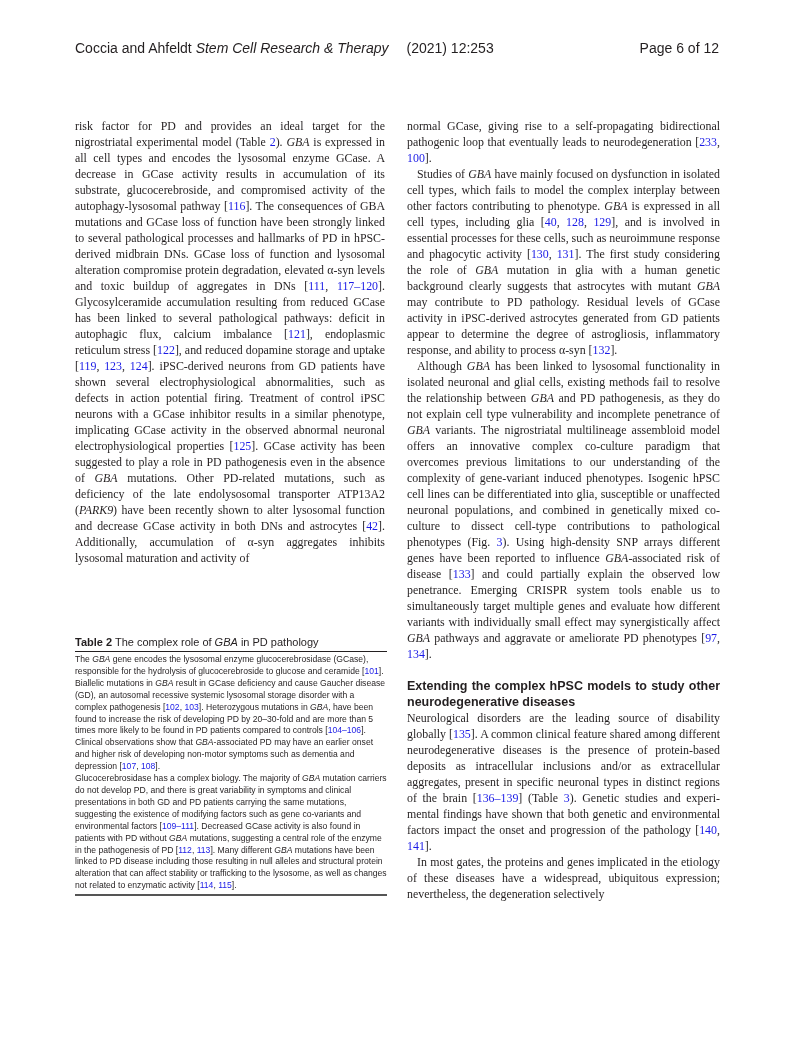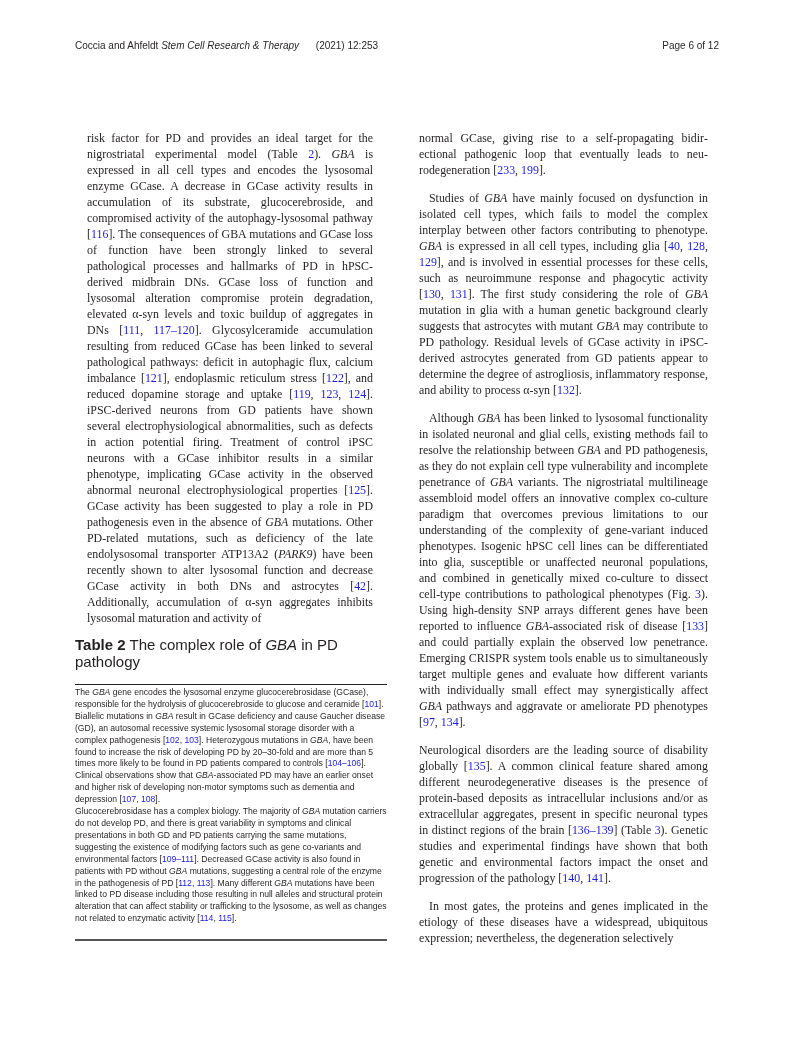--- a/index.html
+++ b/index.html
@@ -1,36 +1,36 @@
 <!DOCTYPE html>
 <html><head>
 <meta charset="utf-8">
 <style>
   html, body { margin: 0; padding: 0; background: #ffffff; }
   body { width: 794px; height: 1055px; position: relative; overflow: hidden; color: #231f20; }
   .header { position: absolute; top: 40px; left: 75px; right: 75px; height: 20px;
-    font-family: "Liberation Sans", sans-serif; font-size: 10px; color: #231f20; }
+    font-family: "Liberation Sans", sans-serif; font-size: 14px; color: #231f20; }
   .header .left { position: absolute; left: 0; top: 0; }
   .header .left .journal { font-style: italic; }
   .header .left .vol { margin-left: 14px; }
   .header .right { position: absolute; right: 0; top: 0; }
   .col { position: absolute; top: 118px; font-family: "Liberation Serif", serif;
     font-size: 11.9px; line-height: 16px; text-align: justify; hyphens: manual; }
   .col.left { left: 75px; width: 310px; }
   .col.right { left: 407px; width: 313px; }
-  .col p { margin: 12px; }
+  .col p { margin: 0; }
   .col p.indent { text-indent: 10px; }
   .ref { color: #1a1ae6; }
   i { font-style: italic; }
   .table-block { position: absolute; left: 75px; top: 636px; width: 312px; }
-  .table-title { font-family: "Liberation Sans", sans-serif; font-size: 15px; color: #231f20;
-    padding-bottom: 14px; border-bottom: 1.5px solid #231f20; }
+  .table-title { font-family: "Liberation Sans", sans-serif; font-size: 11px; color: #231f20;
+    padding-bottom: 3px; border-bottom: 1.5px solid #231f20; }
   .table-title b { font-weight: bold; }
   .table-body { font-family: "Liberation Sans", sans-serif; font-size: 8.6px; line-height: 11.9px;
-    color: #231f20; padding-top: 2px; padding-bottom: 14px; border-bottom: 2px solid #555; }
+    color: #231f20; padding-top: 2px; padding-bottom: 2px; border-bottom: 2px solid #555; }
   .table-body p { margin: 0; }
   .section-heading { font-family: "Liberation Sans", sans-serif; font-weight: bold; font-size: 12.5px;
     line-height: 16px; margin-top: 16px; color: #231f20; }
 </style>
 </head>
 <body>
 
 <div class="header">
   <span class="left">
     <span>Coccia and Ahfeldt</span>
@@ -49,18 +49,19 @@
     <b>Table 2</b>
     <span>The complex role of </span><i>GBA</i><span> in PD pathology</span>
   </div>
   <div class="table-body">
     <p>The <i>GBA</i> gene encodes the lysosomal enzyme glucocerebrosidase (GCase), responsible for the hydrolysis of glucocerebroside to glucose and ceramide [<a class="ref">101</a>]. Biallelic mutations in <i>GBA</i> result in GCase deficiency and cause Gaucher disease (GD), an autosomal recessive systemic lysosomal storage disorder with a complex pathogenesis [<a class="ref">102</a>, <a class="ref">103</a>]. Heterozygous mutations in <i>GBA</i>, have been found to increase the risk of developing PD by 20–30-fold and are more than 5 times more likely to be found in PD patients compared to controls [<a class="ref">104–106</a>]. Clinical observations show that <i>GBA</i>-associated PD may have an earlier onset and higher risk of developing non-motor symptoms such as dementia and depression [<a class="ref">107</a>, <a class="ref">108</a>].</p>
     <p>Glucocerebrosidase has a complex biology. The majority of <i>GBA</i> mutation carriers do not develop PD, and there is great variability in symptoms and clinical presentations in both GD and PD patients carrying the same mutations, suggesting the existence of modifying factors such as gene co-variants and environmental factors [<a class="ref">109–111</a>]. Decreased GCase activity is also found in patients with PD without <i>GBA</i> mutations, suggesting a central role of the enzyme in the pathogenesis of PD [<a class="ref">112</a>, <a class="ref">113</a>]. Many different <i>GBA</i> mutations have been linked to PD disease including those resulting in null alleles and structural protein al­teration that can affect stability or trafficking to the lysosome, as well as changes not related to enzymatic activity [<a class="ref">114</a>, <a class="ref">115</a>].</p>
   </div>
 </div>
 
 <div class="col right">
-  <p>normal GCase, giving rise to a self-propagating bidir­ectional pathogenic loop that eventually leads to neu­rodegeneration [<a class="ref">233</a>, <a class="ref">199</a>].</p>
+  <p>normal GCase, giving rise to a self-propagating bidir­ectional pathogenic loop that eventually leads to neu­rodegeneration [<a class="ref">233</a>, <a class="ref">100</a>].</p>
   <p class="indent">Studies of <i>GBA</i> have mainly focused on dysfunction in isolated cell types, which fails to model the complex interplay between other factors contributing to pheno­type. <i>GBA</i> is expressed in all cell types, including glia [<a class="ref">40</a>, <a class="ref">128</a>, <a class="ref">129</a>], and is involved in essential processes for these cells, such as neuroimmune response and phago­cytic activity [<a class="ref">130</a>, <a class="ref">131</a>]. The first study considering the role of <i>GBA</i> mutation in glia with a human genetic background clearly suggests that astrocytes with mutant <i>GBA</i> may contribute to PD pathology. Residual levels of GCase activity in iPSC-derived astrocytes generated from GD patients appear to determine the degree of astrogliosis, inflammatory response, and ability to process α-syn [<a class="ref">132</a>].</p>
   <p class="indent">Although <i>GBA</i> has been linked to lysosomal func­tionality in isolated neuronal and glial cells, existing methods fail to resolve the relationship between <i>GBA</i> and PD pathogenesis, as they do not explain cell type vulnerability and incomplete penetrance of <i>GBA</i> vari­ants. The nigrostriatal multilineage assembloid model offers an innovative complex co-culture paradigm that overcomes previous limitations to our understanding of the complexity of gene-variant induced phenotypes. Isogenic hPSC cell lines can be differentiated into glia, susceptible or unaffected neuronal populations, and combined in genetically mixed co-culture to dis­sect cell-type contributions to pathological phenotypes (Fig. <a class="ref">3</a>). Using high-density SNP arrays different genes have been reported to influence <i>GBA</i>-associated risk of disease [<a class="ref">133</a>] and could partially explain the ob­served low penetrance. Emerging CRISPR system tools enable us to simultaneously target multiple genes and evaluate how different variants with individually small effect may synergistically affect <i>GBA</i> pathways and ag­gravate or ameliorate PD phenotypes [<a class="ref">97</a>, <a class="ref">134</a>].</p>
+  <div class="section-heading">Extending the complex hPSC models to study other neurodegenerative diseases</div>
   <p>Neurological disorders are the leading source of dis­ability globally [<a class="ref">135</a>]. A common clinical feature shared among different neurodegenerative diseases is the presence of protein-based deposits as intracellular inclusions and/or as extracellular aggregates, present in specific neuronal types in distinct regions of the brain [<a class="ref">136–139</a>] (Table <a class="ref">3</a>). Genetic studies and experi­mental findings have shown that both genetic and en­vironmental factors impact the onset and progression of the pathology [<a class="ref">140</a>, <a class="ref">141</a>].</p>
   <p class="indent">In most gates, the proteins and genes implicated in the etiology of these diseases have a widespread, ubiquitous expression; nevertheless, the degeneration selectively</p>
 </div>
 
 </body></html>

